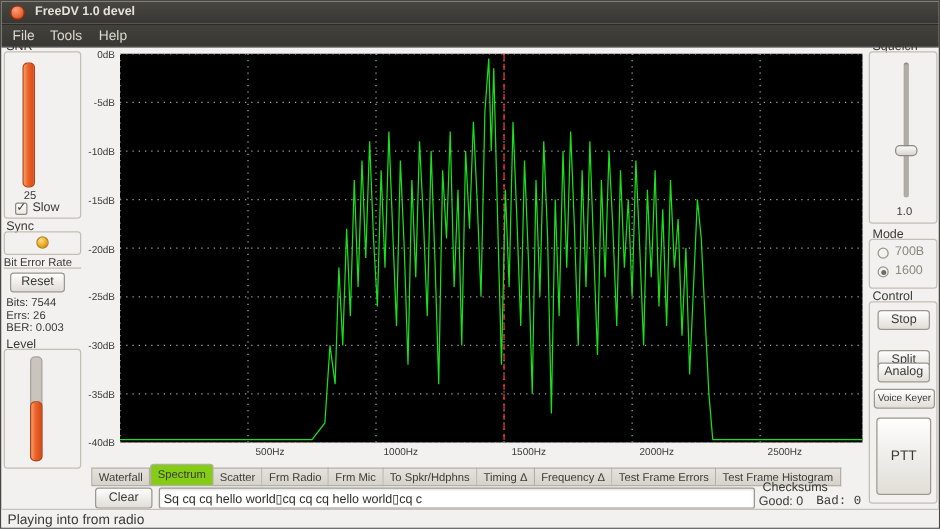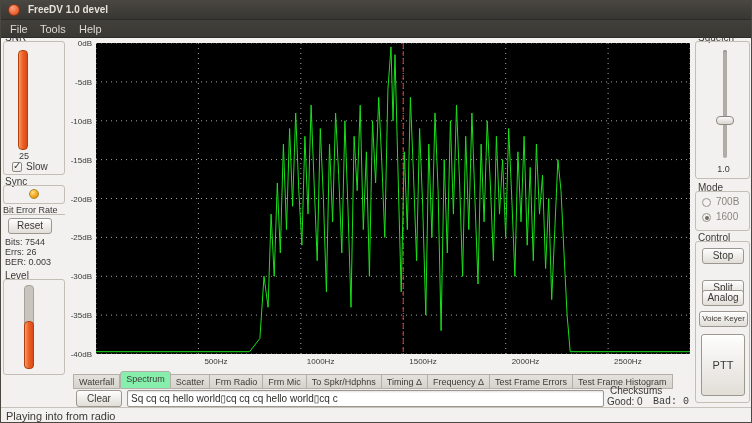--- a/index.html
+++ b/index.html
@@ -45,21 +45,21 @@
   .axis-label { font-size:8px; color:#3a3936;padding-left:26px; }
   .axis-label.y { position:absolute; right:2px; }
   .axis-label.x { position:absolute; top:0; width:40px; text-align:center; }
 
   
   .tabs { position:absolute; left:72px; top:370px; width:624px; height:18px; display:flex; align-items:flex-end; }
   .tab { font-size:9px; color:#3c3b37; padding:2px 5px 2px; height:15px;
          background:linear-gradient(#e5e2dd,#d6d3cd); border:1px solid #b3afa8; border-left-width:0;
          white-space:nowrap; }
   .tab:first-child { border-left-width:1px; }
-  .tab.active { height:18px; background:#86efac; border-left-width:1px;
+  .tab.active { height:18px; background:#84cc16; border-left-width:1px;
                 border-top-left-radius:3px; border-top-right-radius:3px; }
 
   
   .voice-text { position:absolute; left:126px; top:389px; width:477px; height:17px;
                 border:1px solid #9c978f; border-radius:2px; background:#fff;
                 font-size:10px; color:#2d2c29; padding:0 3px;
                 font-family:"Liberation Sans", sans-serif; box-shadow:inset 0 1px 2px rgba(0,0,0,.12); }
 
   
   .statusbar { position:absolute; left:0; top:406px; width:752px; height:29px;

